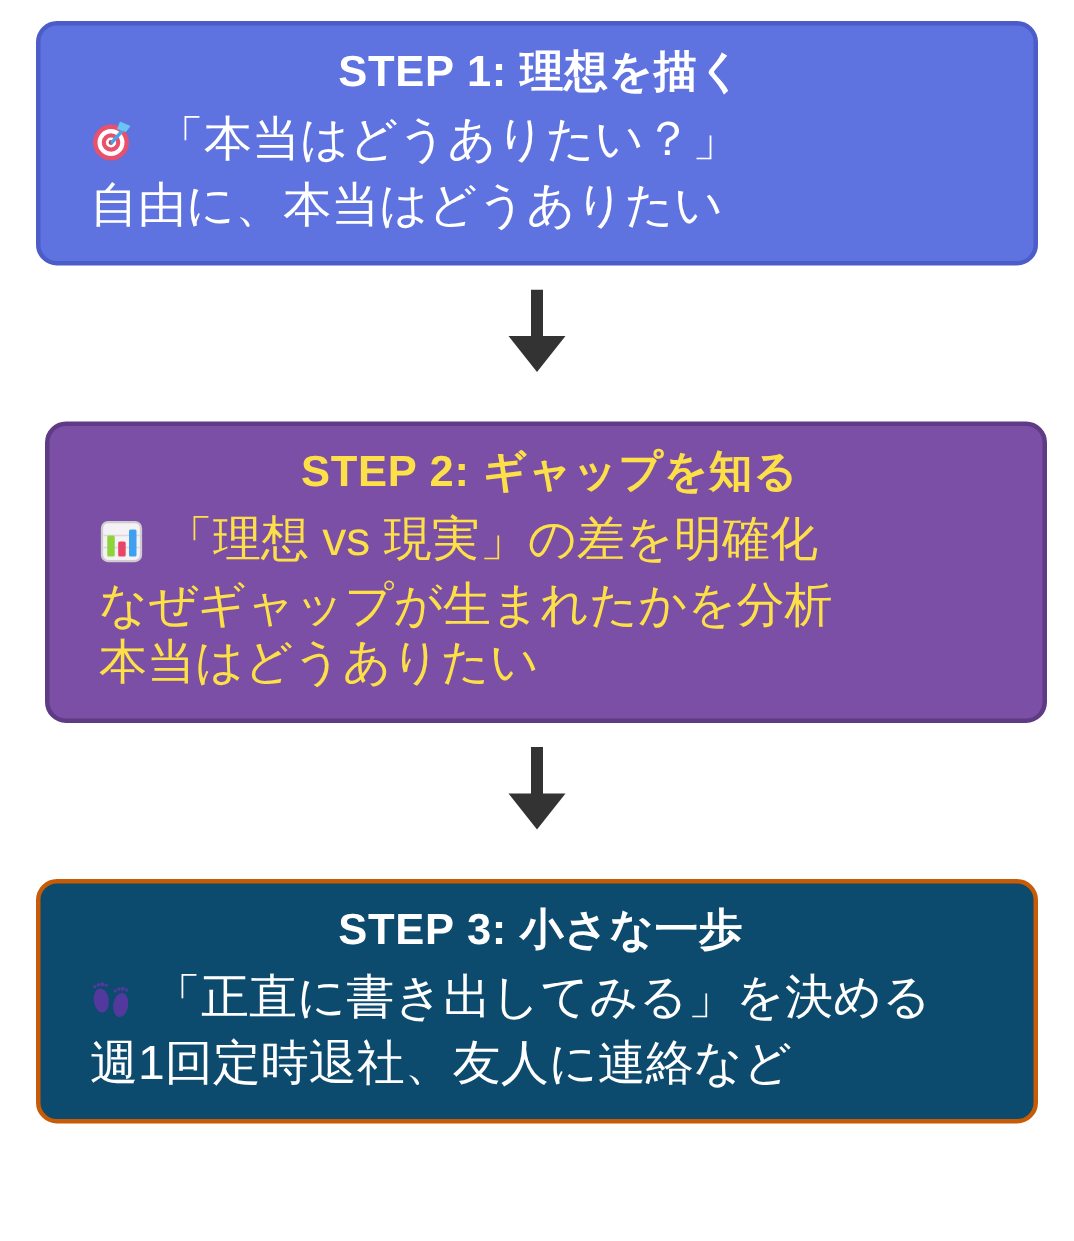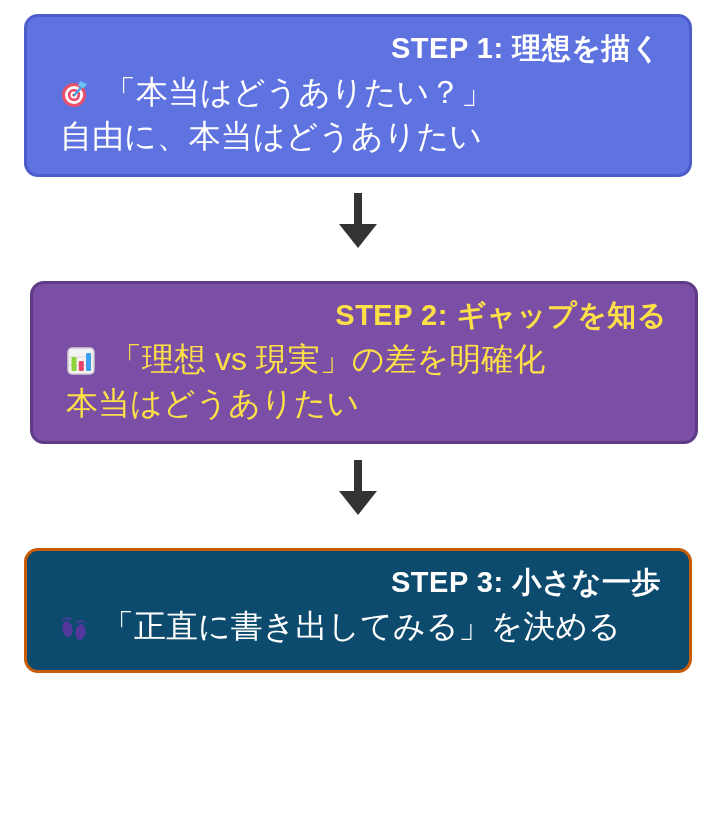--- a/index.html
+++ b/index.html
@@ -20,21 +20,21 @@
   .step-box {
     box-sizing: border-box;
     width: 668px;
     border: 3px solid;
     border-radius: 14px;
     padding: 13px 28px 19px 33px;
   }
   .step-title {
     font-size: 29px;
     font-weight: bold;
-    text-align: right;
+    text-align: center;
     line-height: 36px;
     margin-bottom: 7px;
     letter-spacing: 0.5px;
   }
   .step-line {
     font-size: 32px;
     line-height: 38px;
     white-space: nowrap;
   }
   .icon {
@@ -89,20 +89,23 @@
           <rect x="2" y="2" width="26" height="26" rx="4" fill="#f4f2f4" stroke="#cfcbd1" stroke-width="1.5"></rect>
           <line x1="3" y1="11" x2="27" y2="11" stroke="#dcd8de" stroke-width="1"></line>
           <line x1="3" y1="19" x2="27" y2="19" stroke="#dcd8de" stroke-width="1"></line>
           <rect x="5.5" y="11" width="5" height="14" rx="1" fill="#8ed33a"></rect>
           <rect x="12.8" y="15" width="5" height="10" rx="1" fill="#e8446a"></rect>
           <rect x="20" y="7" width="5" height="18" rx="1" fill="#3f9ff0"></rect>
         </svg>
       </span><span>「理想 vs 現実」の差を明確化</span>
     </div>
     <div class="step-line">
+      <span>なぜギャップが生まれたかを分析</span>
+    </div>
+    <div class="step-line">
       <span>本当はどうありたい</span>
     </div>
   </div>
 
   <div class="arrow">
     <svg width="44" height="56" viewBox="0 0 44 56">
       <rect class="arrow-fill" x="18" y="0" width="8" height="34" fill="#333333"></rect>
       <polygon class="arrow-fill" points="3,31 41,31 22,55" fill="#333333"></polygon>
     </svg>
   </div>
@@ -120,15 +123,18 @@
             <circle cx="10.8" cy="5.8" r="1.1"></circle>
             <ellipse cx="20.5" cy="19" rx="5" ry="8" transform="rotate(8 20.5 19)"></ellipse>
             <circle cx="16.8" cy="9.6" r="1.1"></circle>
             <circle cx="19.2" cy="8.4" r="1.2"></circle>
             <circle cx="21.8" cy="8.2" r="1.3"></circle>
             <circle cx="24.4" cy="9.0" r="1.1"></circle>
           </g>
         </svg>
       </span><span>「正直に書き出してみる」を決める</span>
     </div>
+    <div class="step-line">
+      <span>週1回定時退社、友人に連絡など</span>
+    </div>
   </div>
 
 </div>
 
 </body></html>

